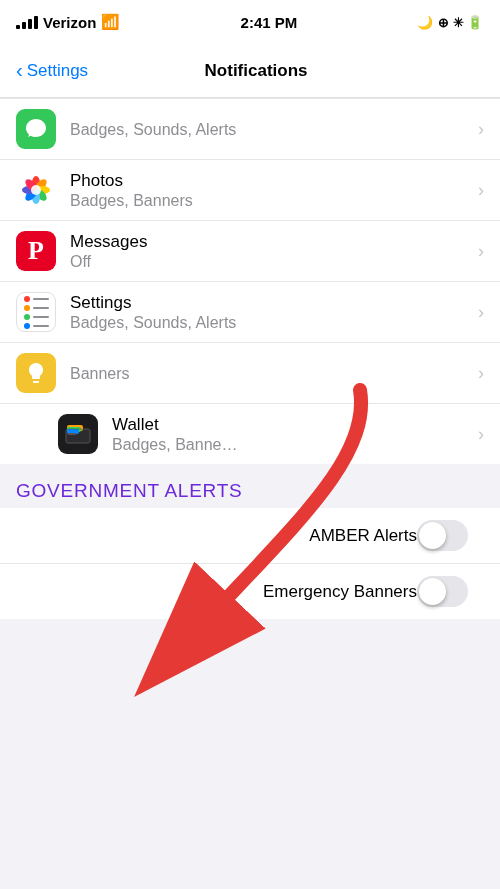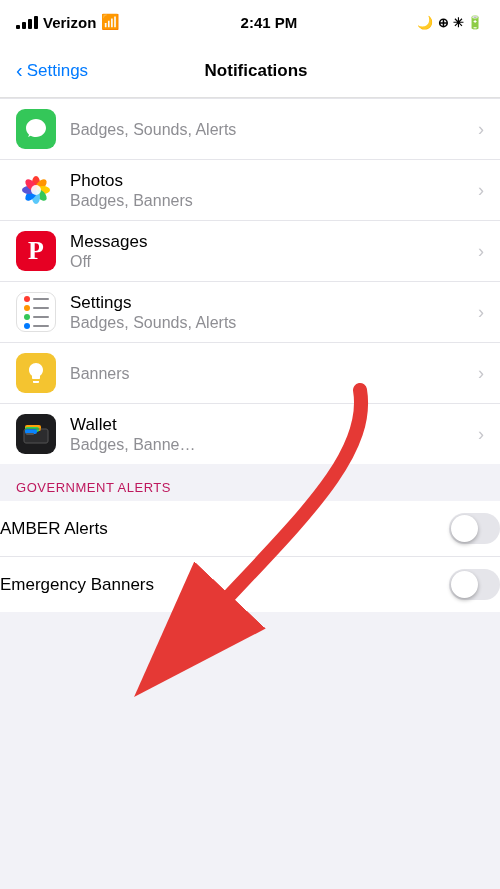--- a/index.html
+++ b/index.html
@@ -74,20 +74,21 @@
       display: flex;
       align-items: center;
       padding: 10px 16px;
       border-bottom: 1px solid #e5e5ea;
       background: #fff;
       cursor: pointer;
       min-height: 60px;
     }
     .list-item:last-child {
       border-bottom: none;
+      margin-left: 42px;
     }
 
     .app-icon {
       width: 40px;
       height: 40px;
       border-radius: 9px;
       margin-right: 14px;
       flex-shrink: 0;
       display: flex;
       align-items: center;
@@ -117,40 +118,41 @@
 
     .chevron {
       color: #c7c7cc;
       font-size: 18px;
       font-weight: 300;
     }
 
     
     .section-header {
       padding: 8px 16px 6px;
-      font-size: 13px;
-      color: #be185d;
+      font-size: 19px;
+      color: #6d28d9;
       letter-spacing: 0.04em;
       text-transform: uppercase;
       background: #f2f2f7;
     }
 
     
     .gov-section {
       background: #fff;
       margin-top: 0;
     }
 
     .toggle-item {
       display: flex;
       align-items: center;
-      padding: 12px 0;
+      padding: 12px 32px;
       border-bottom: 1px solid #e5e5ea;
       background: #fff;
       min-height: 50px;
+      text-align: right;
     }
     .toggle-item:last-child { border-bottom: none; }
 
     .toggle-label {
       flex: 1;
       font-size: 17px;
       color: #000;
     }
 
     

